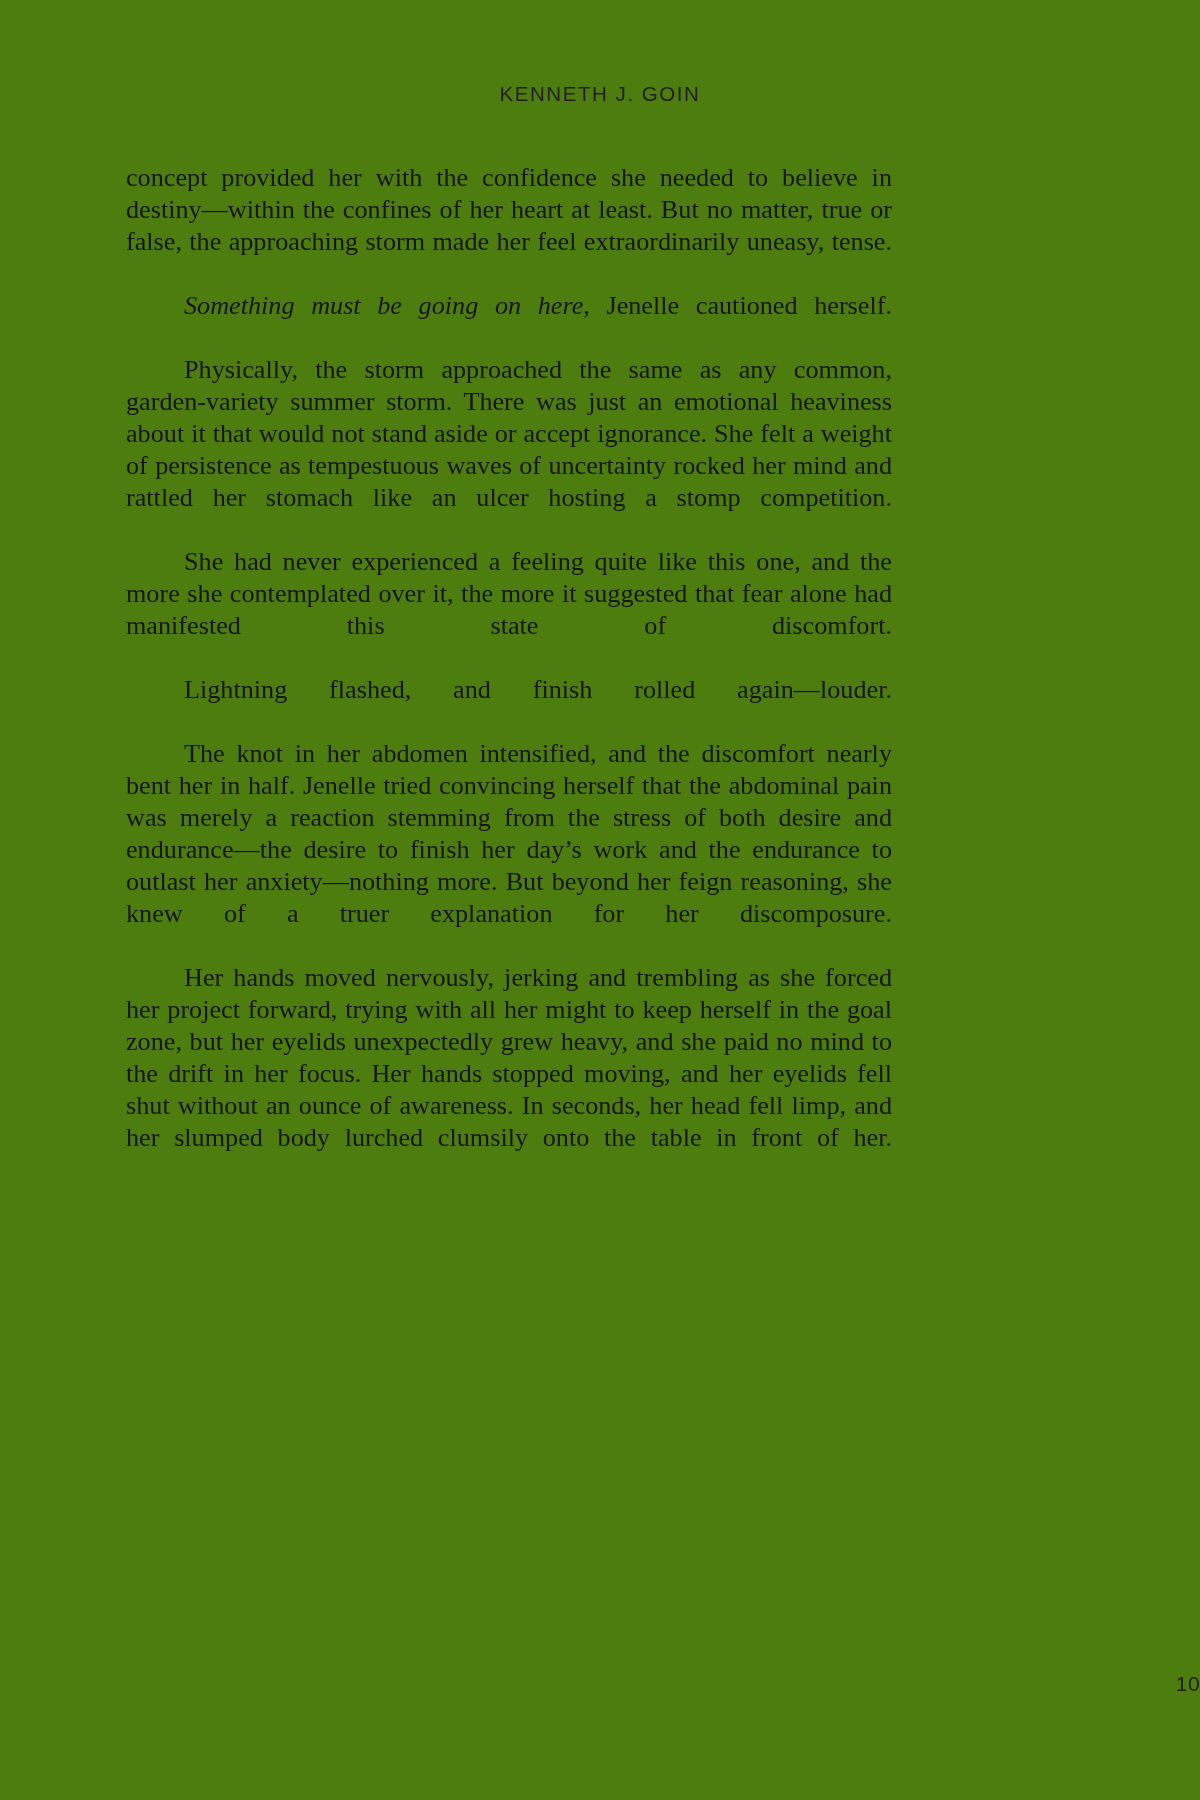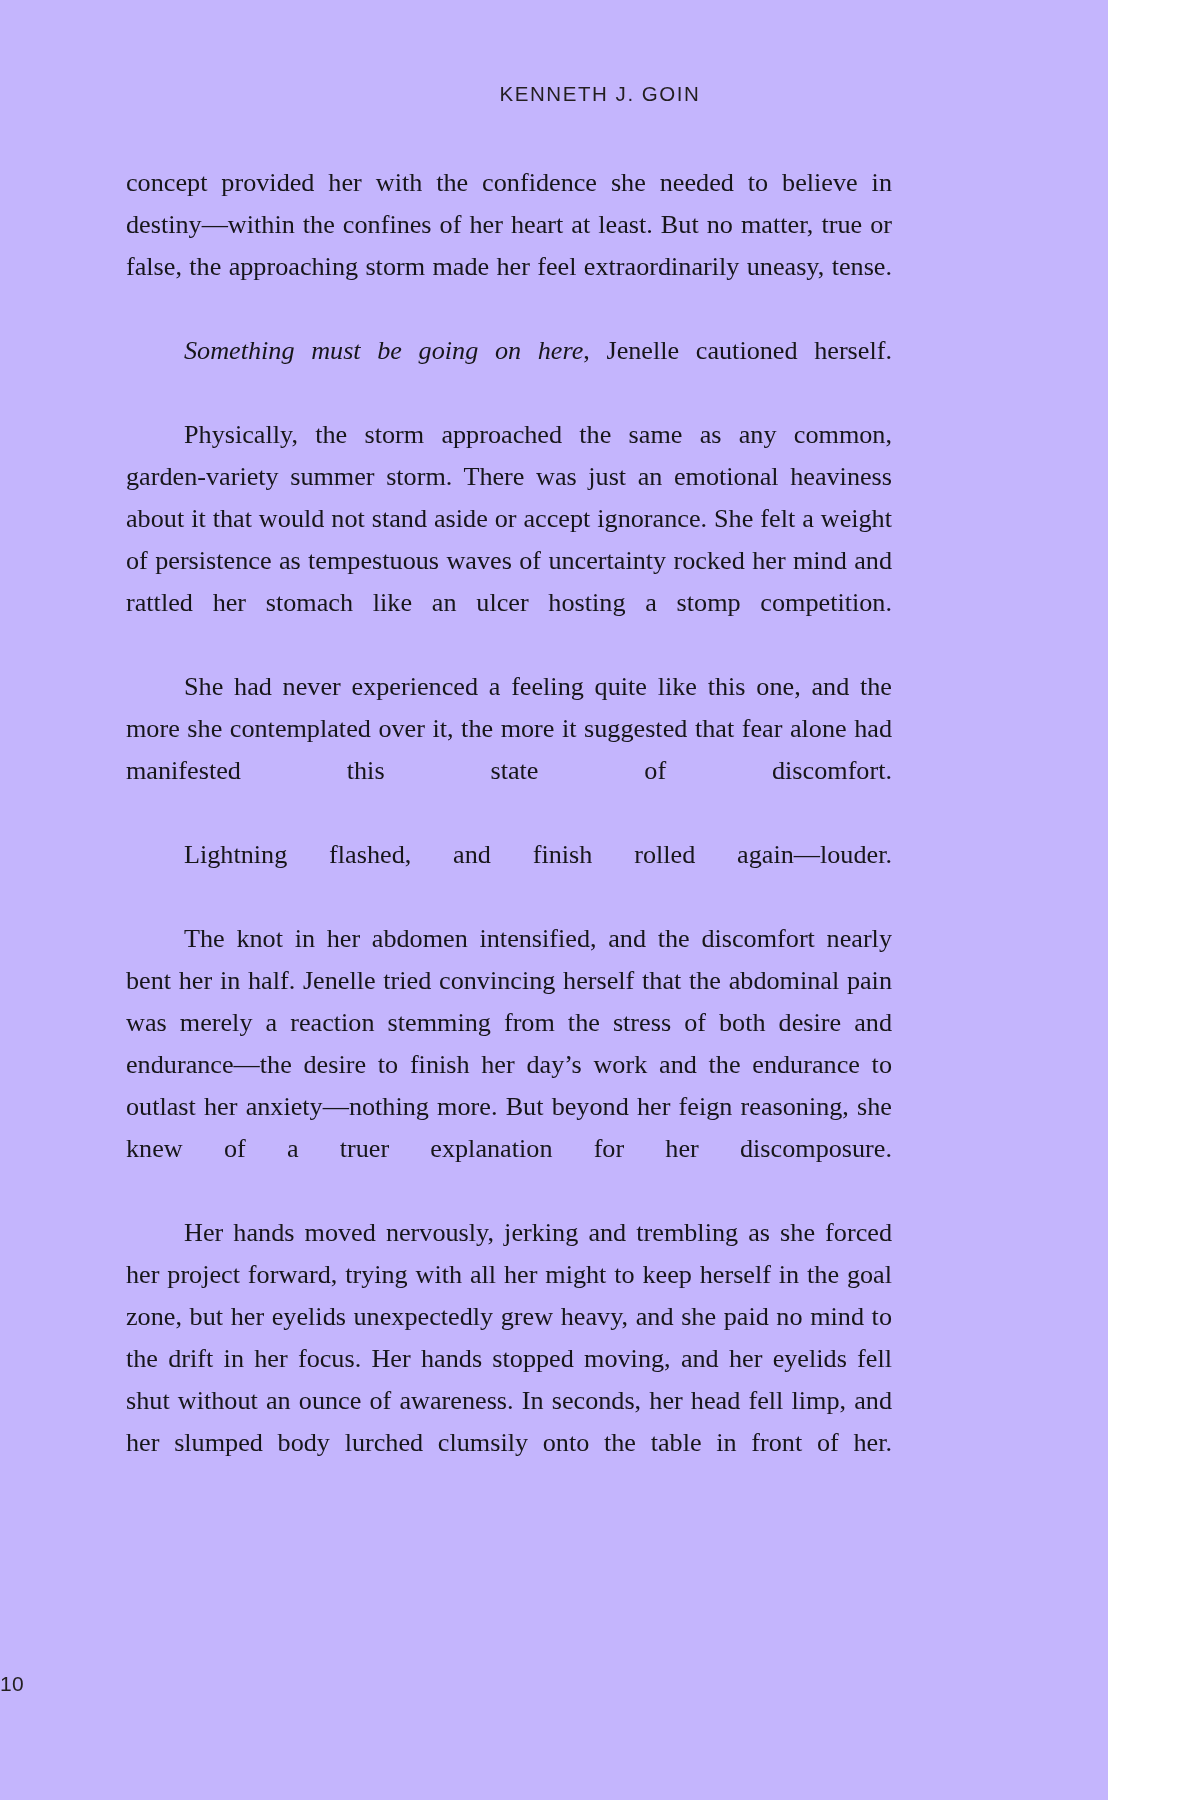--- a/index.html
+++ b/index.html
@@ -10,23 +10,23 @@
     width: 1200px;
     height: 1800px;
     background: #ffffff;
     font-family: "Liberation Serif", serif;
     color: #1a1a1a;
     overflow: hidden;
   }
 
   .page {
     position: relative;
-    width: 1108px;
+    width: 1200px;
     height: 1800px;
-    background: #c4b5fd;
+    background: #4d7c0f;
     box-sizing: border-box;
   }
 
   
   .running-head {
     position: absolute;
     top: 82px;
     left: 0;
     width: 1200px;
     text-align: center;
@@ -41,21 +41,21 @@
   .text-block {
     position: absolute;
     top: 162px;
     left: 126px;
     width: 766px;
   }
 
   .para {
     margin: 0;
     font-size: 26.2px;
-    line-height: 42px;
+    line-height: 32px;
     text-align: justify;
     text-justify: inter-word;
     color: #17161a;
     hyphens: none;
     -webkit-hyphens: none;
     font-variant-ligatures: common-ligatures;
   }
 
   .para.indent {
     text-indent: 58px;
@@ -71,21 +71,21 @@
   em {
     font-style: italic;
   }
 
   
   .folio {
     position: absolute;
     top: 1672px;
     left: 0;
     width: 1200px;
-    text-align: left;
+    text-align: right;
     font-family: "Liberation Sans", sans-serif;
     font-size: 21px;
     color: #231f20;
     letter-spacing: 0.4px;
   }
 </style>
 </head>
 <body>
 
 <div class="page">

